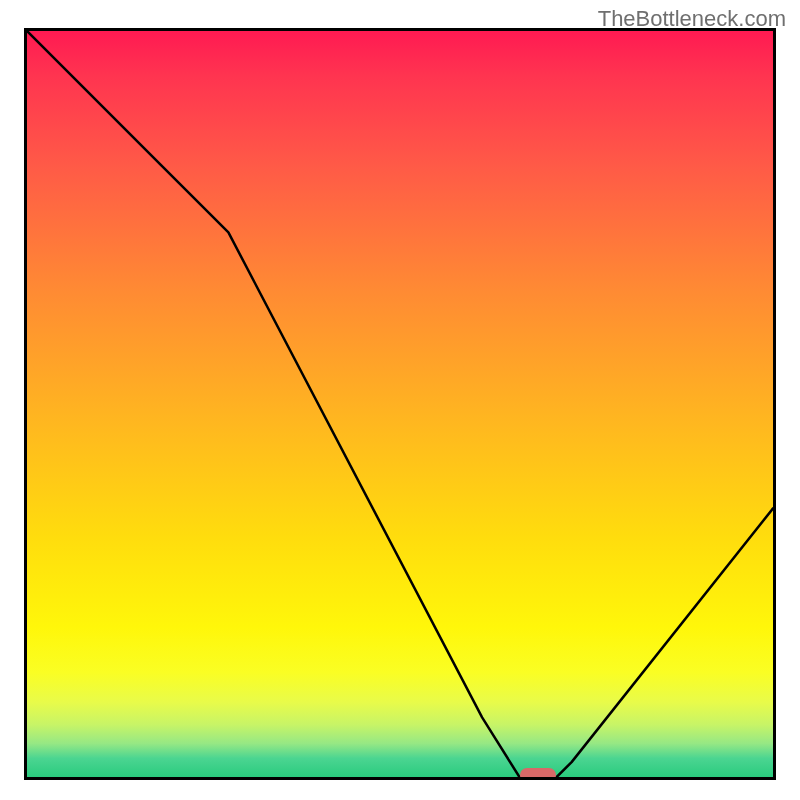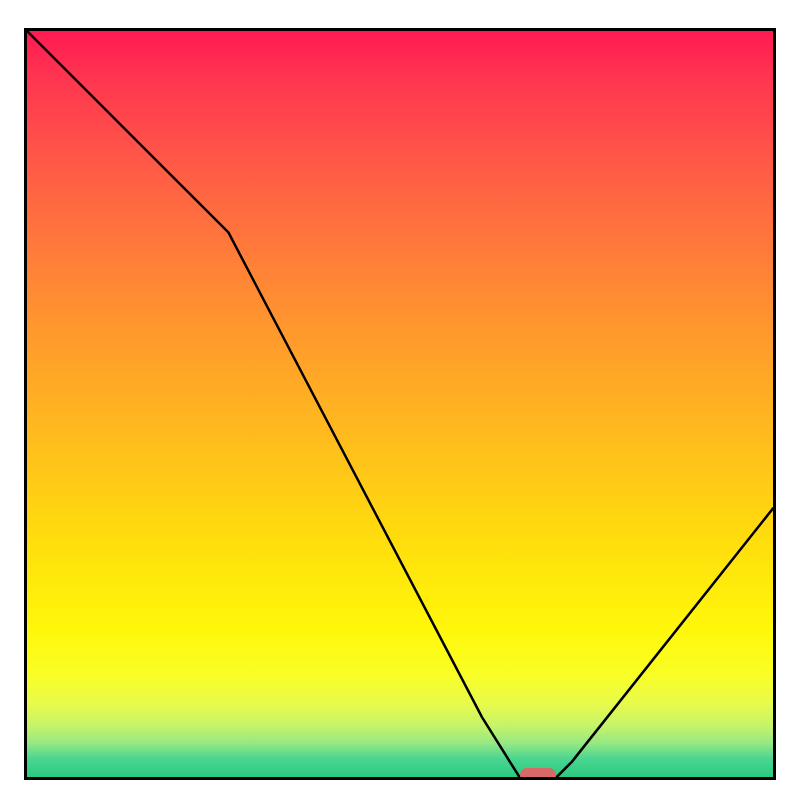--- a/index.html
+++ b/index.html
@@ -71,20 +71,21 @@
     height: 14px;
     border-radius: 7px;
     background: #d86968;
   }
 </style>
 </head>
 <body>
 
 <div class="container">
 
+  <div class="watermark">TheBottleneck.com</div>
 
   <div class="plot-outer">
     <div class="gradient-bg"></div>
 
     <svg class="curve" viewBox="0 0 746 746" preserveAspectRatio="none">
       <path id="curve-path" fill="none" stroke="#000" stroke-width="2.5" stroke-linecap="round" stroke-linejoin="round" d="M0.0 0.0 L134.3 134.3 L201.4 201.4 L455.1 686.3 L492.4 746.0 L529.7 746.0 L544.6 731.1 L746.0 477.4"></path>
     </svg>
 
     <div id="marker" class="marker" style="left: 493.01px; top: 737px;"></div>
   </div>

